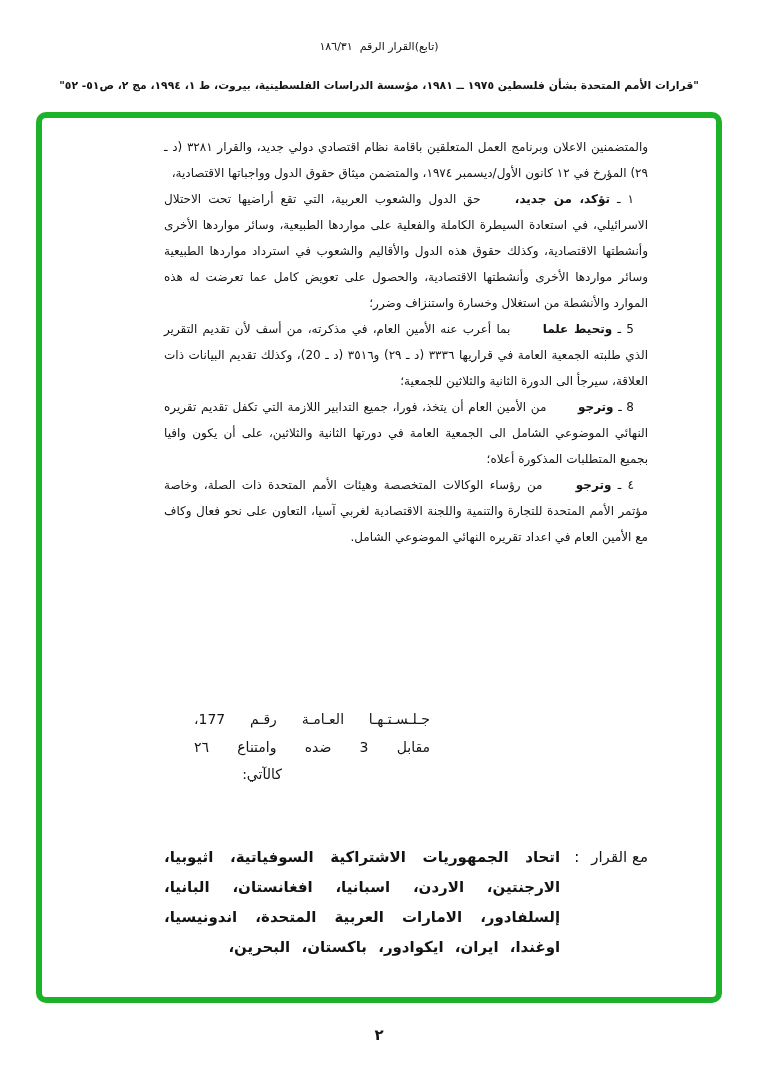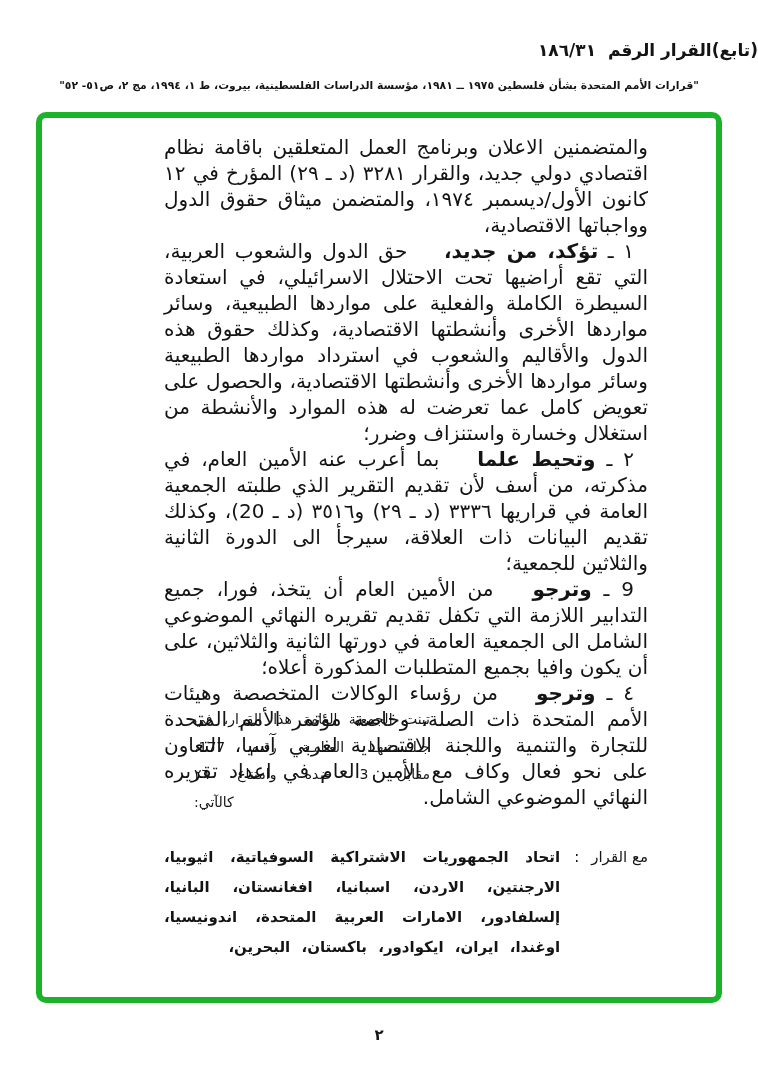--- a/index.html
+++ b/index.html
@@ -6,54 +6,54 @@
   body {
     width: 758px; height: 1078px;
     background: #ffffff;
     position: relative;
     font-family: "DejaVu Sans", sans-serif;
     color: #141414;
     overflow: hidden;
   }
   .doc-title {
     position: absolute; top: 40px; left: 0; right: 0;
-    direction: rtl;
-    font-weight: bold; font-size: 17px;
+    text-align: center; direction: rtl;
+    font-weight: normal; font-size: 11px;
     letter-spacing: 0.3px;
   }
   .doc-citation {
     position: absolute; top: 79px; left: 0; right: 0;
     text-align: center; direction: rtl;
     font-weight: bold; font-size: 10.8px;
   }
   .green-frame {
     position: absolute; left: 36px; top: 112px;
     width: 686px; height: 891px;
     border: 6px solid #1cb32b;
     border-radius: 10px;
     box-sizing: border-box;
     background: transparent;
   }
   .body-col {
     position: absolute; top: 134px; right: 110px; width: 484px;
     direction: rtl; text-align: justify;
-    font-size: 20px; line-height: 26px;
+    font-size: 12px; line-height: 26px;
   }
   .para { margin: 0; }
   .para.item { text-indent: 14px; }
   .lead { font-weight: bold; margin-left: 27px; }
   .adoption-block {
     position: absolute; top: 706px; right: 328px; width: 236px;
     direction: rtl;
     font-size: 14px; line-height: 27.5px;
     letter-spacing: 0.4px;
   }
   .adoption-line { text-align: justify; text-align-last: justify; }
   .adoption-line.last {
-    text-align: left; text-align-last: auto;
+    text-align: center; text-align-last: auto;
     padding-right: 100px;
   }
   .vote-block {
     position: absolute; top: 842px; right: 110px; width: 484px;
     direction: rtl; display: flex; align-items: flex-start;
     font-size: 15px; line-height: 30px;
   }
   .vote-label { white-space: nowrap; text-align: right; }
   .vote-colon { padding: 0 12px 0 14px; }
   .vote-countries { flex: 1; text-align: justify; word-spacing: 6px; font-weight: bold; }
@@ -69,29 +69,28 @@
 
 <div class="doc-citation">"قرارات الأمم المتحدة بشأن فلسطين ١٩٧٥ ــ ١٩٨١، مؤسسة الدراسات الفلسطينية، بيروت، ط ١، ١٩٩٤، مج ٢، ص٥١- ٥٢"</div>
 
 <div class="green-frame" style="border-color: rgb(28, 179, 43);"></div>
 
 <div class="body-col">
   <p class="para">والمتضمنين الاعلان وبرنامج العمل المتعلقين باقامة نظام اقتصادي دولي جديد، والقرار ٣٢٨١ (د ـ ٢٩) المؤرخ في ١٢ كانون الأول/ديسمبر ١٩٧٤، والمتضمن ميثاق حقوق الدول وواجباتها الاقتصادية،</p>
 
   <p class="para item"><span>١ ـ </span><span class="lead">تؤكد، من جديد،</span><span> حق الدول والشعوب العربية، التي تقع أراضيها تحت الاحتلال الاسرائيلي، في استعادة السيطرة الكاملة والفعلية على مواردها الطبيعية، وسائر مواردها الأخرى وأنشطتها الاقتصادية، وكذلك حقوق هذه الدول والأقاليم والشعوب في استرداد مواردها الطبيعية وسائر مواردها الأخرى وأنشطتها الاقتصادية، والحصول على تعويض كامل عما تعرضت له هذه الموارد والأنشطة من استغلال وخسارة واستنزاف وضرر؛</span></p>
 
-  <p class="para item"><span>٢ ـ </span><span class="lead">وتحيط علما</span><span> بما أعرب عنه الأمين العام، في مذكرته، من أسف لأن تقديم التقرير الذي طلبته الجمعية العامة في قراريها ٣٣٣٦ (د ـ ٢٩) و٣٥١٦ (د ـ 20)، وكذلك تقديم البيانات ذات العلاقة، سيرجأ الى الدورة الثانية والثلاثين للجمعية؛</span></p>
+  <p class="para item"><span>5 ـ </span><span class="lead">وتحيط علما</span><span> بما أعرب عنه الأمين العام، في مذكرته، من أسف لأن تقديم التقرير الذي طلبته الجمعية العامة في قراريها ٣٣٣٦ (د ـ ٢٩) و٣٥١٦ (د ـ 20)، وكذلك تقديم البيانات ذات العلاقة، سيرجأ الى الدورة الثانية والثلاثين للجمعية؛</span></p>
 
-  <p class="para item"><span>9 ـ </span><span class="lead">وترجو</span><span> من الأمين العام أن يتخذ، فورا، جميع التدابير اللازمة التي تكفل تقديم تقريره النهائي الموضوعي الشامل الى الجمعية العامة في دورتها الثانية والثلاثين، على أن يكون وافيا بجميع المتطلبات المذكورة أعلاه؛</span></p>
+  <p class="para item"><span>8 ـ </span><span class="lead">وترجو</span><span> من الأمين العام أن يتخذ، فورا، جميع التدابير اللازمة التي تكفل تقديم تقريره النهائي الموضوعي الشامل الى الجمعية العامة في دورتها الثانية والثلاثين، على أن يكون وافيا بجميع المتطلبات المذكورة أعلاه؛</span></p>
 
   <p class="para item"><span>٤ ـ </span><span class="lead">وترجو</span><span> من رؤساء الوكالات المتخصصة وهيئات الأمم المتحدة ذات الصلة، وخاصة مؤتمر الأمم المتحدة للتجارة والتنمية واللجنة الاقتصادية لغربي آسيا، التعاون على نحو فعال وكاف مع الأمين العام في اعداد تقريره النهائي الموضوعي الشامل.</span></p>
 </div>
 
 <div class="adoption-block">
-  <div class="adoption-line">تبنت الجمعية العامة هذا القرار، في</div>
   <div class="adoption-line">جـلـسـتـهـا العـامـة رقـم 177،</div>
   <div class="adoption-line">مقابل 3 ضده وامتناع ٢٦</div>
   <div class="adoption-line last">كالآتي:</div>
 </div>
 
 <div class="vote-block">
   <span class="vote-label">مع القرار</span>
   <span class="vote-colon">:</span>
   <span class="vote-countries">اتحاد الجمهوريات الاشتراكية السوفياتية، اثيوبيا، الارجنتين، الاردن، اسبانيا، افغانستان، البانيا، إلسلفادور، الامارات العربية المتحدة، اندونيسيا، اوغندا، ايران، ايكوادور، باكستان، البحرين،</span>
 </div>

